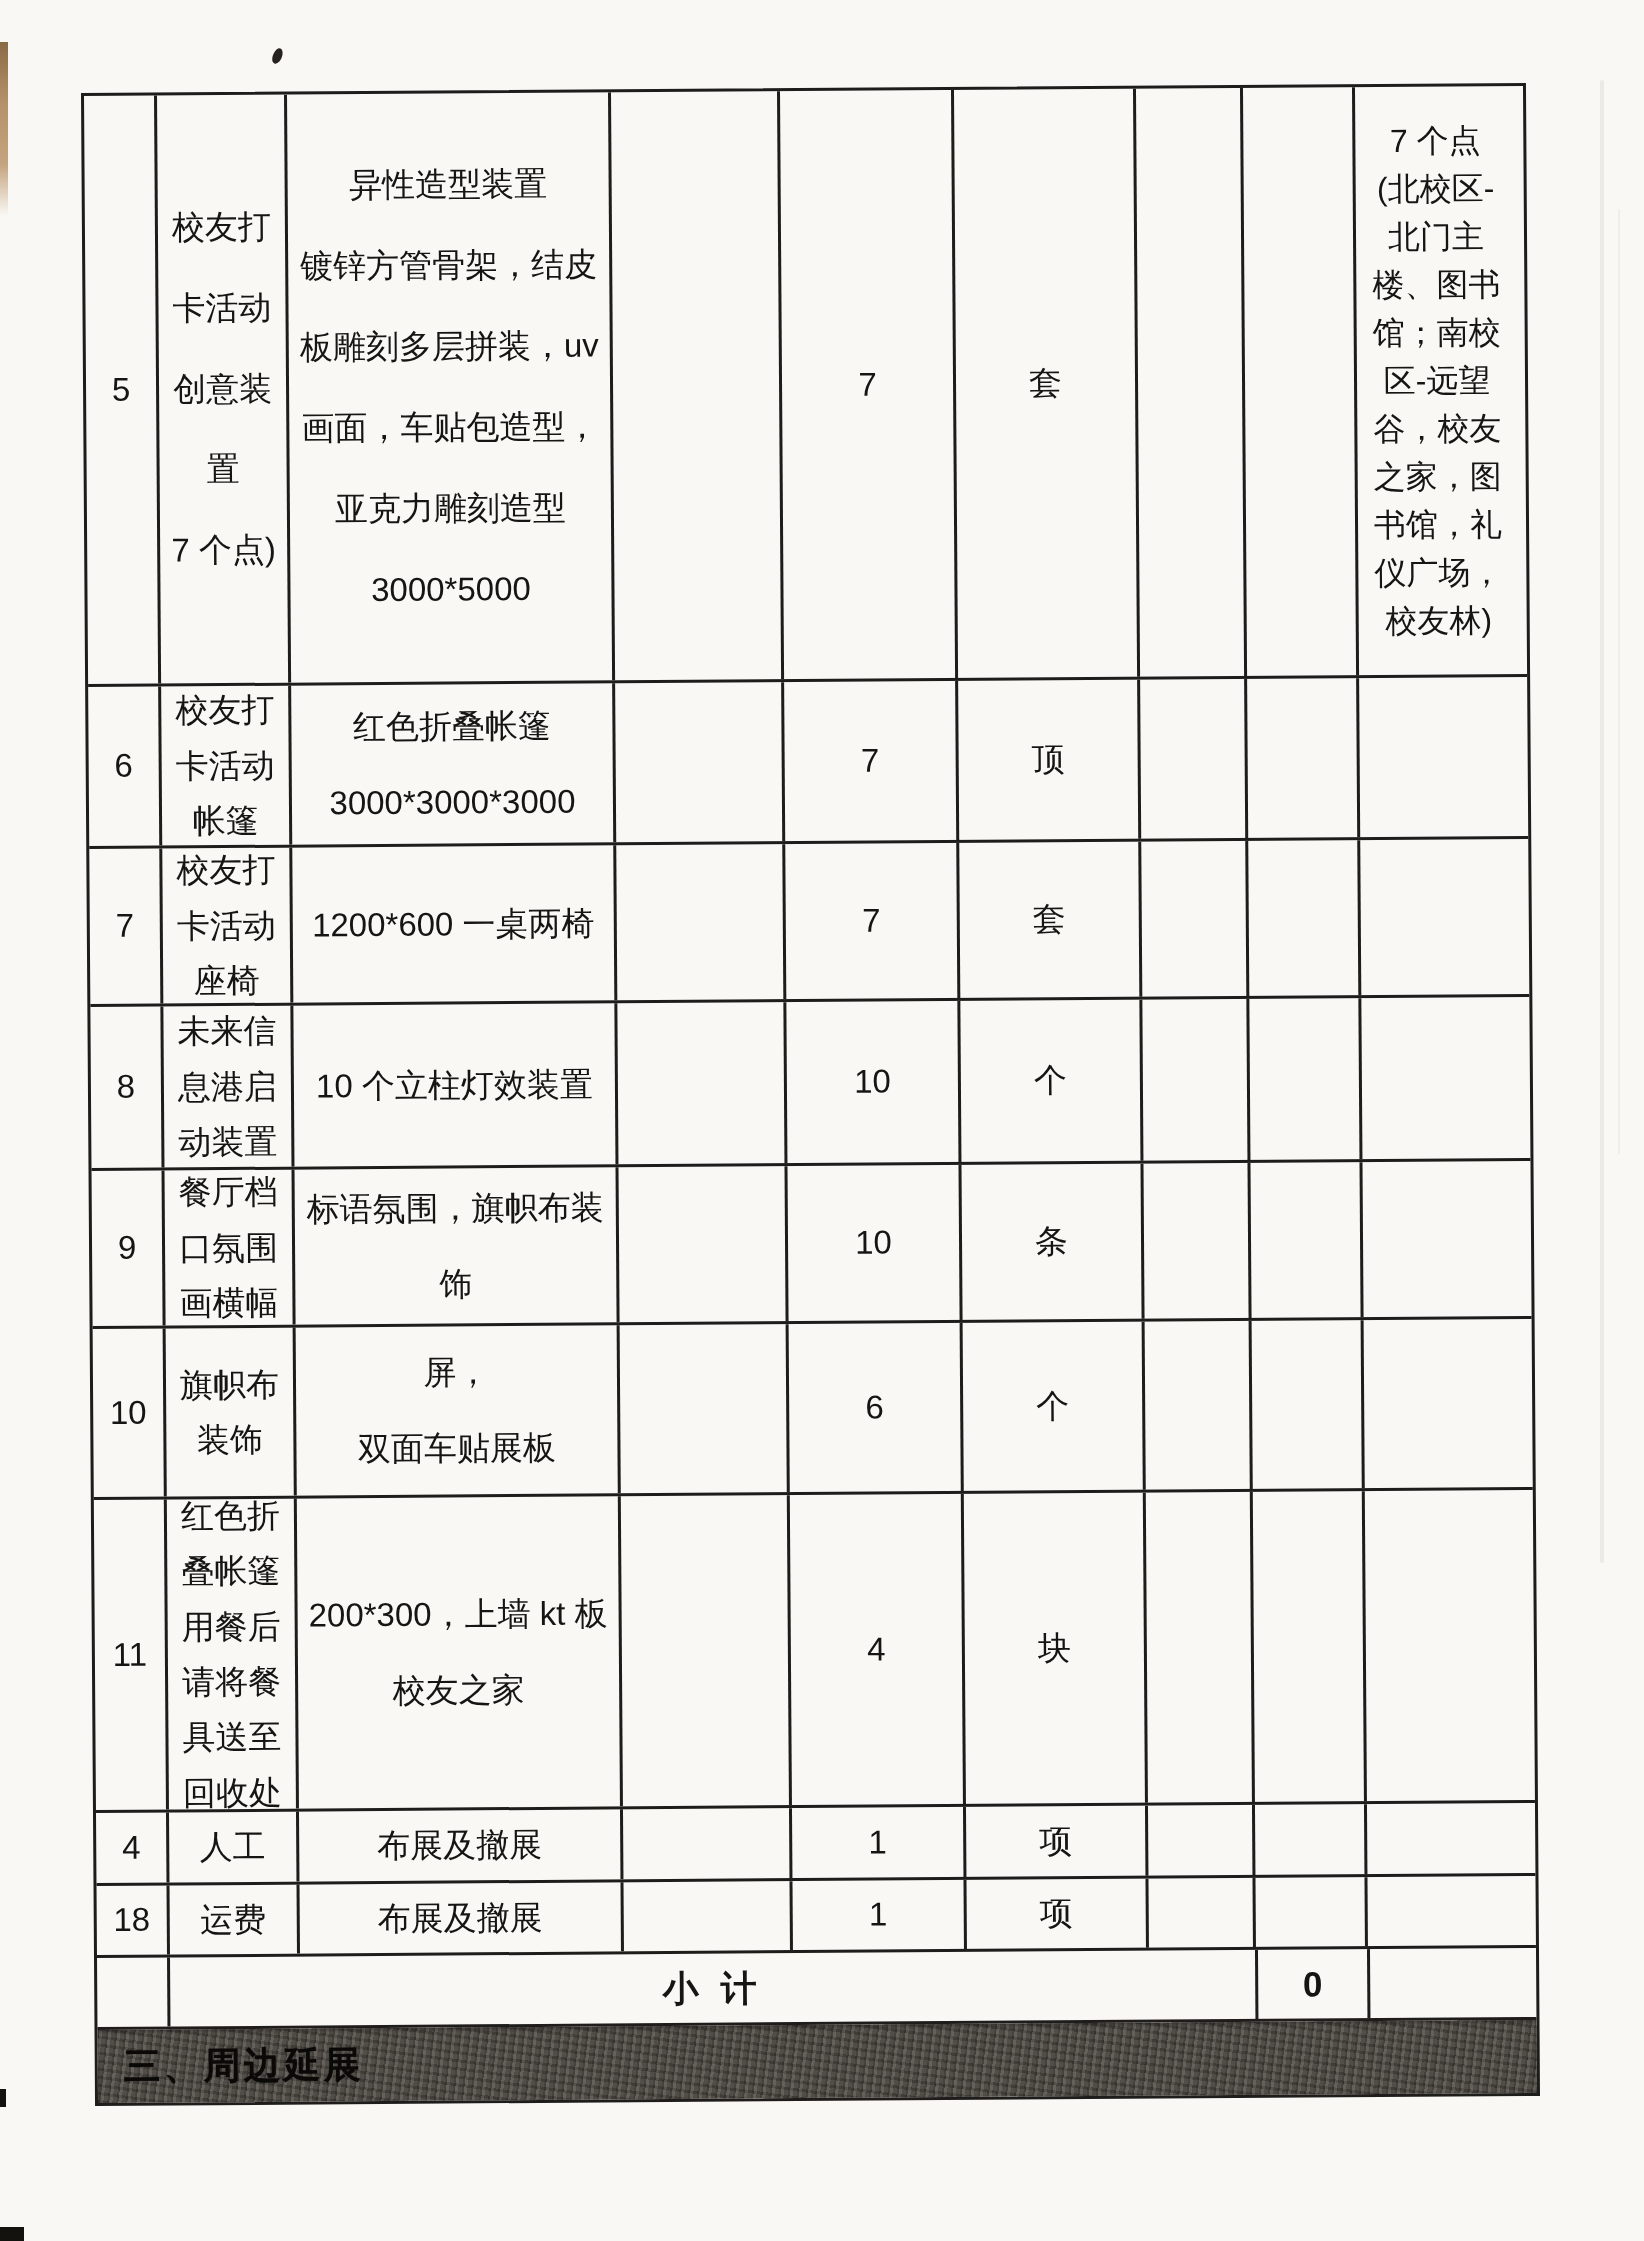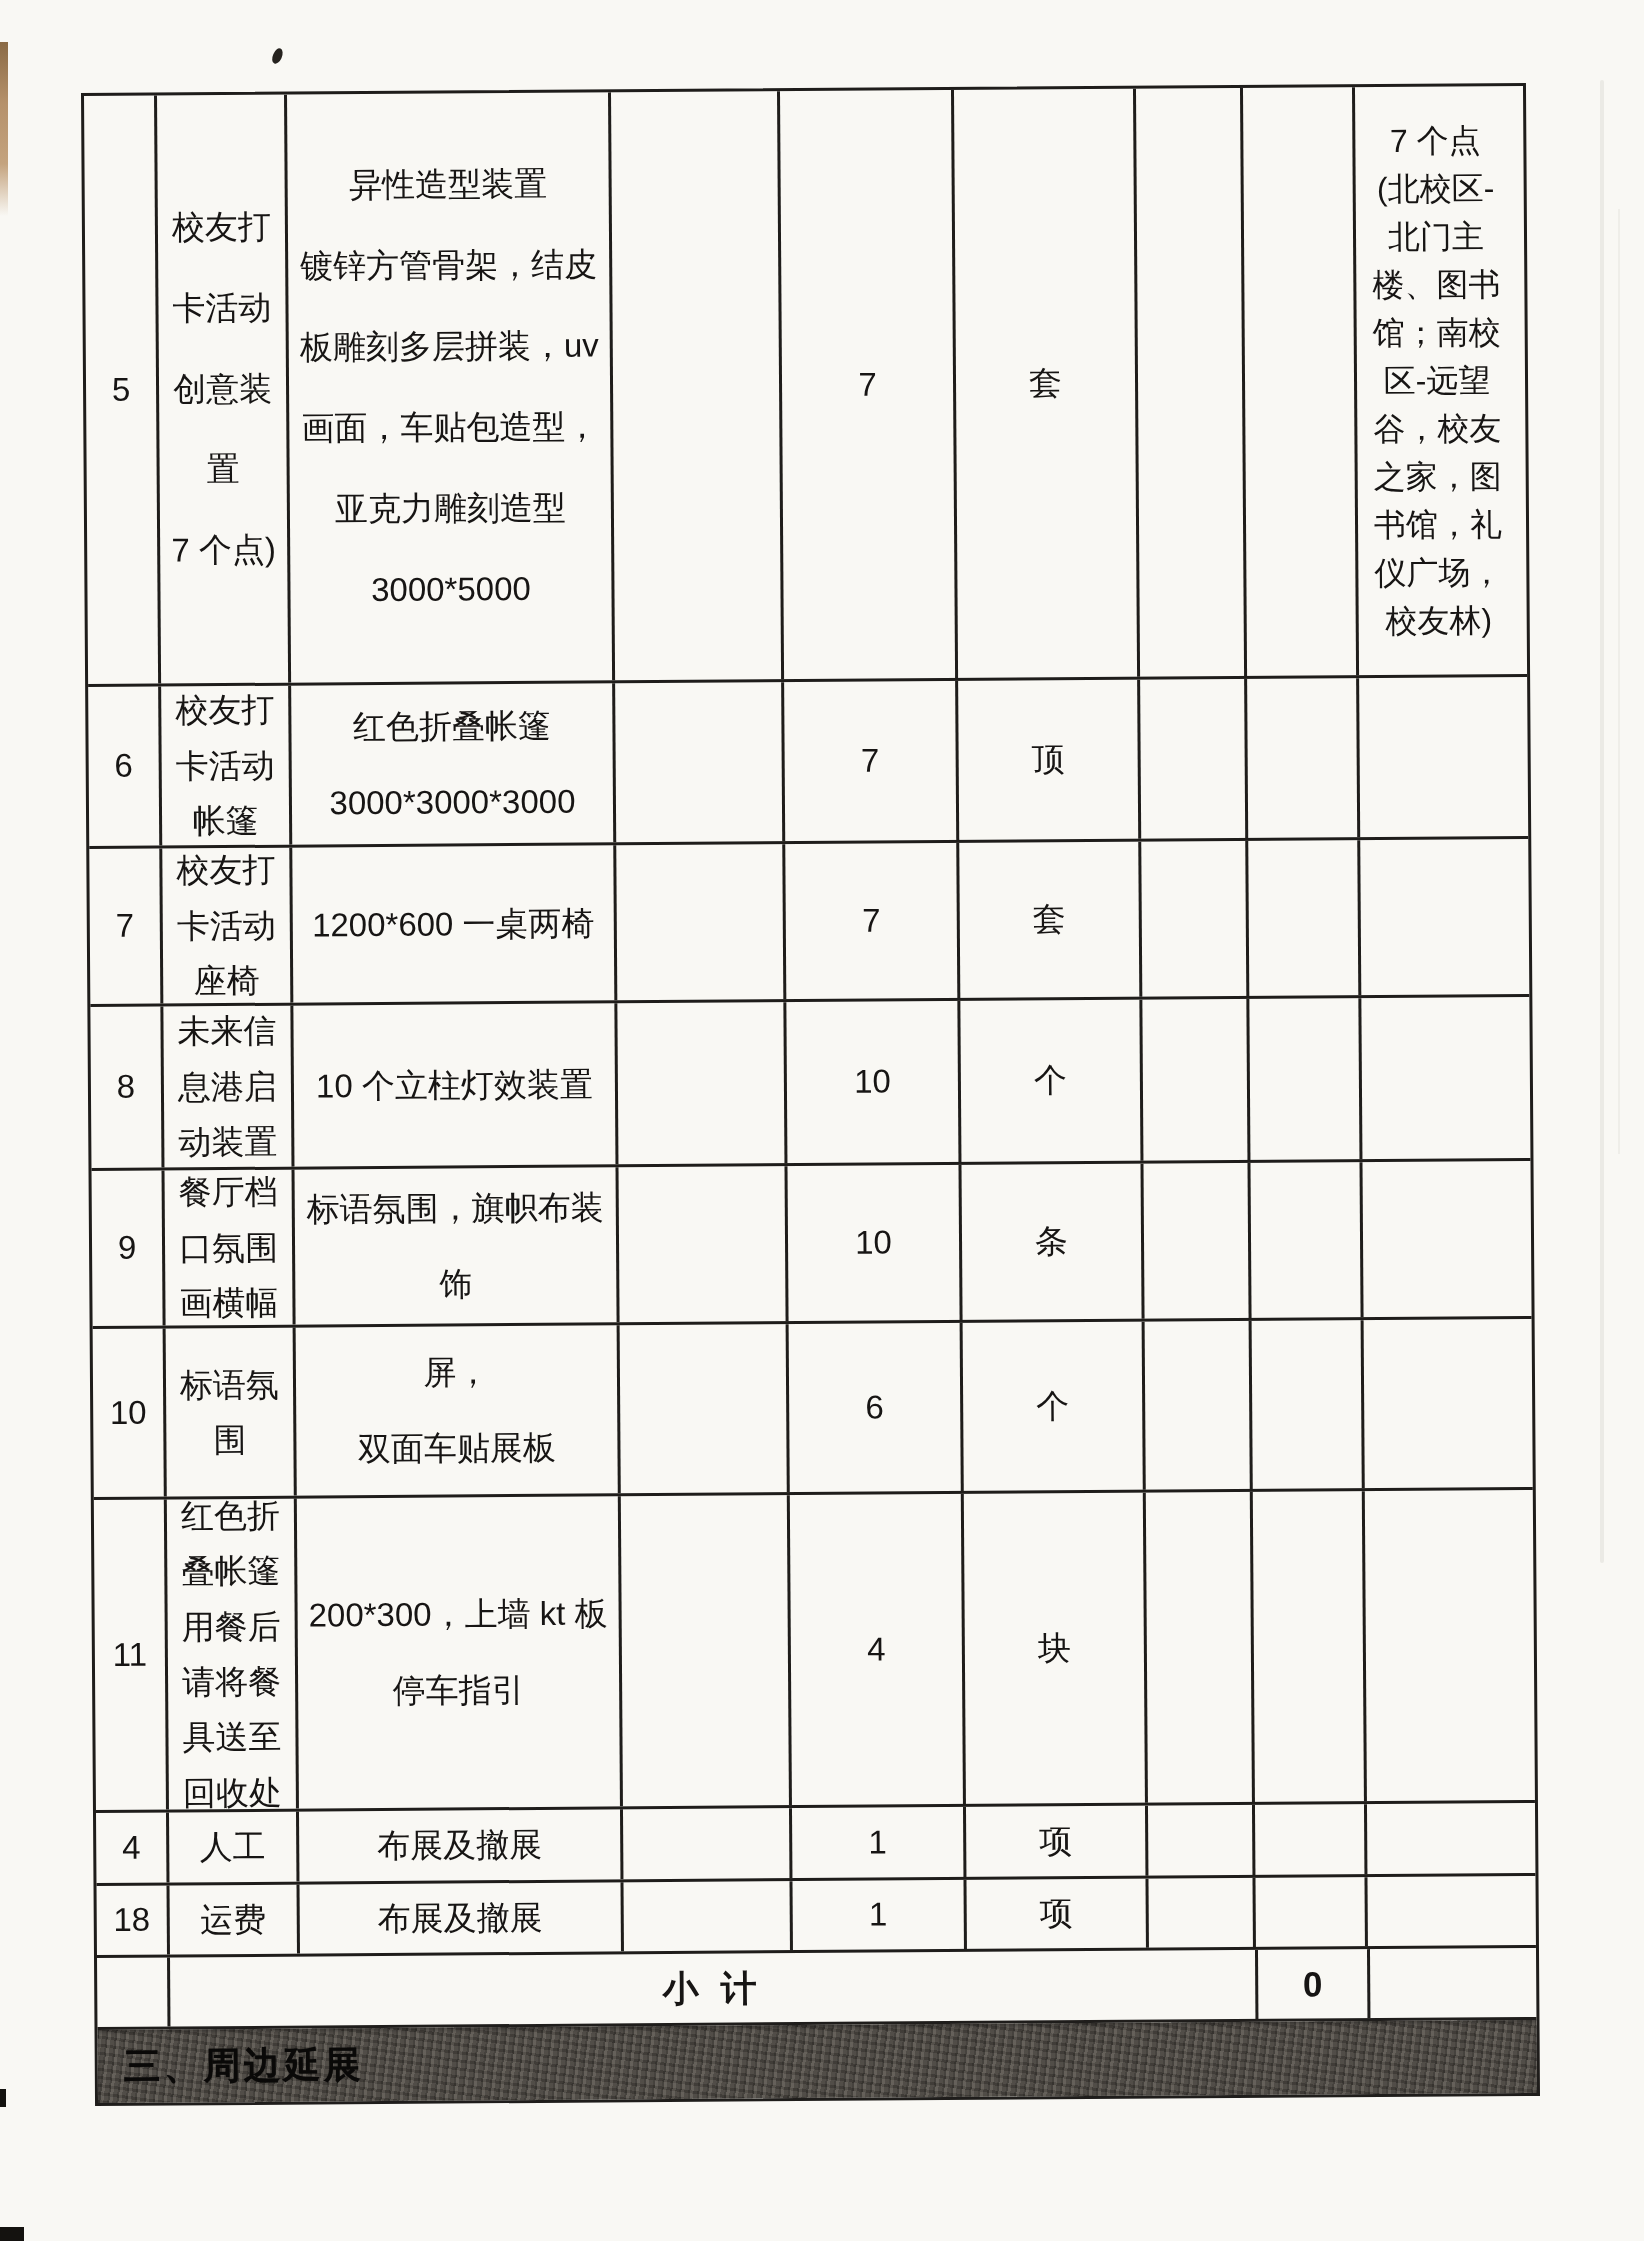--- a/index.html
+++ b/index.html
@@ -198,21 +198,21 @@
       <div class="c qty">10</div>
       <div class="c unit">条</div>
       <div class="c"></div>
       <div class="c"></div>
       <div class="c note"></div>
     </div>
 
     <div class="row r10">
       <div class="c no">10</div>
       <div class="c name">
-        <div>标语氛围</div>
+        <div>旗帜布装饰</div>
       </div>
       <div class="c desc">
         <div>加厚铝合金型材立屏，</div>
         <div>双面车贴展板</div>
         <div>800*1800</div>
       </div>
       <div class="c"></div>
       <div class="c qty">6</div>
       <div class="c unit">个</div>
       <div class="c"></div>
@@ -221,21 +221,21 @@
     </div>
 
     <div class="row r11">
       <div class="c no">11</div>
       <div class="c name">
         <div>红色折叠帐篷</div>
         <div>用餐后请将餐具送至回收处</div>
       </div>
       <div class="c desc">
         <div>200*300，上墙 kt 板</div>
-        <div>停车指引</div>
+        <div>校友之家</div>
       </div>
       <div class="c"></div>
       <div class="c qty">4</div>
       <div class="c unit">块</div>
       <div class="c"></div>
       <div class="c"></div>
       <div class="c note"></div>
     </div>
 
     <div class="row r12">

